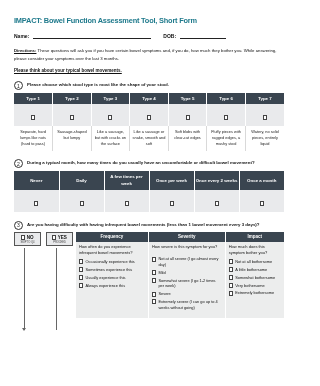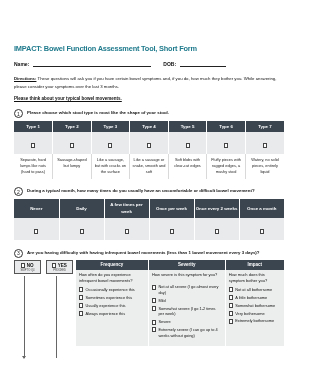--- a/index.html
+++ b/index.html
@@ -8,21 +8,21 @@
     background:#ffffff;
     font-family:"Liberation Sans", sans-serif;
     overflow:hidden;
     -webkit-font-smoothing:none;
   }
   .page{
     position:relative;
     width:298px;height:386px;
     background:#fff;
     box-sizing:border-box;
-    padding:44px 14px 0 14px;
+    padding:16px 14px 0 14px;
   }
   .title{
     color:#1f7a8c;
     font-size:7.4px;
     font-weight:bold;
     letter-spacing:-0.2px;
     margin:0 0 7px 0;
     white-space:nowrap;
   }
   

